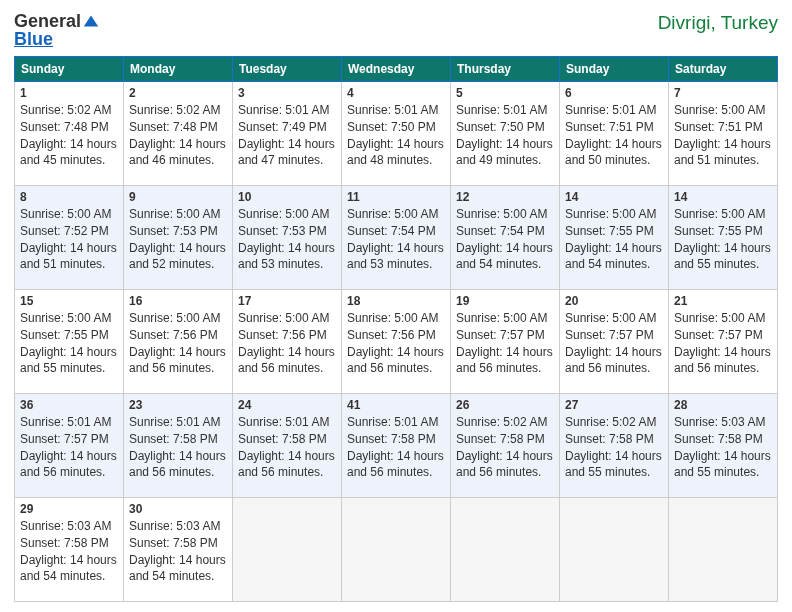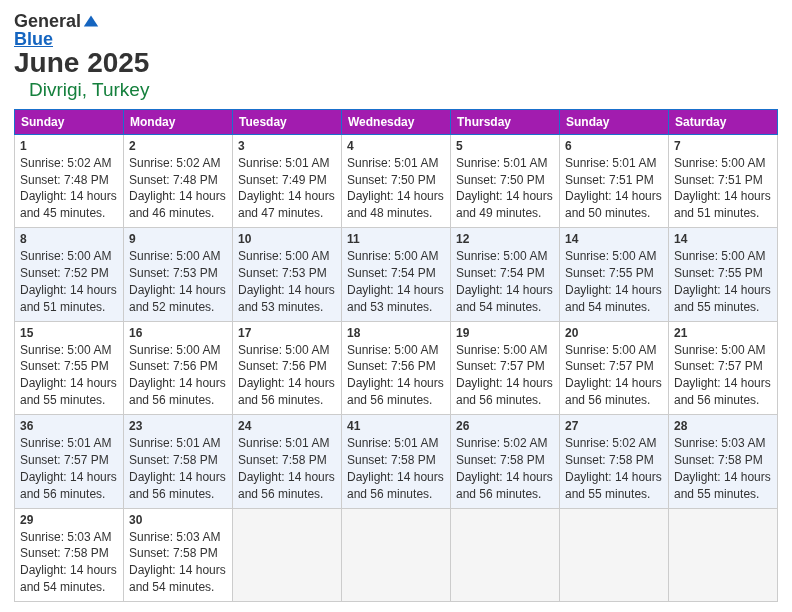--- a/index.html
+++ b/index.html
@@ -17,21 +17,20 @@
       height: 612px;
       padding: 12px 14px 10px 14px;
       display: flex;
       flex-direction: column;
     }
     .header {
       display: flex;
       justify-content: space-between;
       align-items: flex-start;
       margin-bottom: 8px;
-      flex-direction: column;
     }
     .logo {
       display: flex;
       align-items: center;
     }
     .logo-text {
       font-size: 18px;
       font-weight: bold;
       line-height: 1;
     }
@@ -55,21 +54,21 @@
       color: #15803d;
     }
     .calendar {
       flex: 1;
       border: 1px solid #ccc;
       border-collapse: collapse;
       width: 100%;
       table-layout: fixed;
     }
     .calendar th {
-      background: #a21caf;
+      background: #0f766e;
       color: #fff;
       text-align: left;
       padding: 5px 6px;
       font-size: 12px;
       font-weight: bold;
       border: 1px solid #1a70cc;
     }
     .calendar td {
       border: 1px solid #ccc;
       vertical-align: top;
@@ -110,21 +109,20 @@
             <span class="logo-general">General</span>
           </span>
           <svg class="logo-icon" viewBox="0 0 20 20" xmlns="http://www.w3.org/2000/svg">
             <polygon points="2,16 10,4 18,16" fill="#1565C0"></polygon>
           </svg>
         </div>
         <div style="font-size:18px;font-weight:bold;color:#1565C0;line-height:1;text-decoration:underline;">Blue</div>
       </div>
     </div>
     <div class="title-block">
-      <div class="month-title">June 2025</div>
       <div class="location">Divrigi, Turkey</div>
     </div>
   </div>
 
   <table class="calendar">
     <thead>
       <tr>
         <th>Sunday</th>
         <th>Monday</th>
         <th>Tuesday</th>

